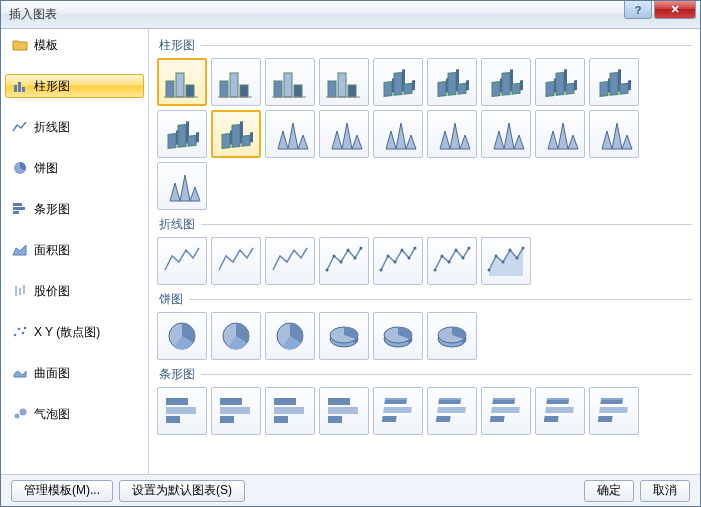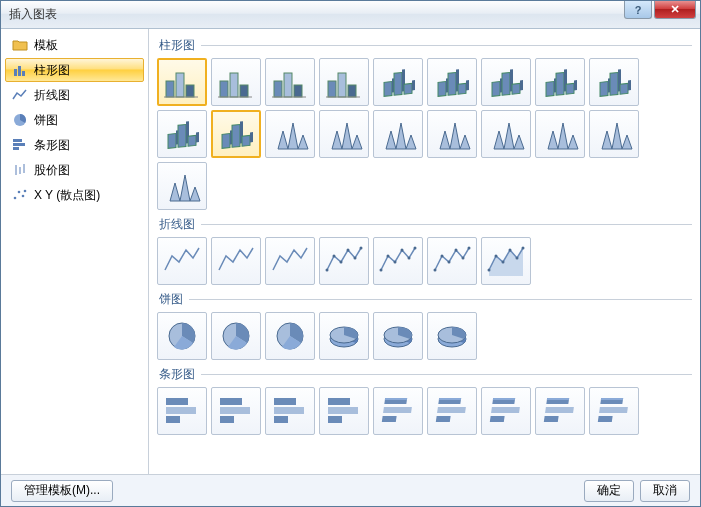--- a/index.html
+++ b/index.html
@@ -5,21 +5,21 @@
 *{box-sizing:border-box;margin:0;padding:0;font-family:"Microsoft YaHei","SimSun",sans-serif;font-size:12px;}
 body{background:#b8c8d8;width:701px;height:507px;overflow:hidden;}
 .window{width:701px;height:507px;background:#fff;border:1px solid #5a7a9a;box-shadow:0 0 8px rgba(0,0,0,.3);display:flex;flex-direction:column;}
 .titlebar{height:28px;background:linear-gradient(to bottom,#fdfdfe,#e8eef5 45%,#dde6f0 50%,#e8eef5);border-bottom:1px solid #b0c0d0;display:flex;align-items:center;padding:0 0 0 8px;position:relative;}
 .titlebar .title{color:#333;}
 .titlebar .winbtns{position:absolute;right:4px;top:0;display:flex;gap:2px;}
 .winbtn{width:28px;height:18px;border:1px solid #8a9aaa;border-top:none;border-radius:0 0 3px 3px;display:flex;align-items:center;justify-content:center;color:#fff;font-weight:bold;font-size:11px;}
 .winbtn.help{background:linear-gradient(to bottom,#d5e8fb,#a8c8e8);color:#3a5a7a;}
 .winbtn.close{width:42px;background:linear-gradient(to bottom,#e89090,#d04040 45%,#b02020 50%,#d04040);color:#fff;}
 .body{flex:1;display:flex;background:#fff;min-height:0;}
-.sidebar{width:148px;border-right:1px solid #c8d0da;padding:4px;display:flex;flex-direction:column;gap:1px;overflow:hidden;}
+.sidebar{width:148px;border-right:1px solid #c8d0da;padding:4px;display:flex;flex-direction:column;gap:17px;overflow:hidden;}
 .side-item{height:24px;display:flex;align-items:center;gap:6px;padding:0 6px;border:1px solid transparent;border-radius:2px;cursor:pointer;}
 .side-item.selected{background:linear-gradient(to bottom,#fff5d8,#ffe080 45%,#ffd040 50%,#ffe898);border:1px solid #e8b030;}
 .side-item .ic{width:16px;height:16px;display:flex;align-items:center;justify-content:center;}
 .main{flex:1;overflow-y:auto;overflow-x:hidden;padding:4px 8px;}
 .section-label{color:#385d8a;margin:4px 0 4px 2px;display:flex;align-items:center;gap:6px;}
 .section-label::after{content:"";flex:1;height:1px;background:#c8d0da;}
 .grid{display:flex;flex-wrap:wrap;gap:4px;margin-bottom:6px;}
 .tile{width:50px;height:48px;border:1px solid #b8c4d4;background:linear-gradient(to bottom,#fdfeff,#f0f4fa);display:flex;align-items:center;justify-content:center;cursor:pointer;border-radius:2px;}
 .tile.selected{border:2px solid #f0b020;background:linear-gradient(to bottom,#fffae8,#fff0c0);}
 .tile svg{width:40px;height:38px;}
@@ -86,37 +86,62 @@
               <rect x="1" y="2" width="9" height="3" fill="#5a7fb8"></rect>
               <rect x="1" y="6" width="12" height="3" fill="#5a7fb8"></rect>
               <rect x="1" y="10" width="6" height="3" fill="#5a7fb8"></rect>
             </svg>
           </span>
           <span>条形图</span>
         </div>
         <div class="side-item">
           <span class="ic">
             <svg viewBox="0 0 16 16">
+              <path d="M1 13 L4 6 L8 9 L14 3 L14 13 z" fill="#8aaad8" stroke="#5a7fb8"></path>
+            </svg>
+          </span>
+          <span>面积图</span>
+        </div>
+        <div class="side-item">
+          <span class="ic">
+            <svg viewBox="0 0 16 16">
               <line x1="4" y1="3" x2="4" y2="13" stroke="#5a7fb8"></line>
               <line x1="8" y1="5" x2="8" y2="12" stroke="#5a7fb8"></line>
               <line x1="12" y1="2" x2="12" y2="11" stroke="#5a7fb8"></line>
             </svg>
           </span>
           <span>股价图</span>
         </div>
         <div class="side-item">
           <span class="ic">
             <svg viewBox="0 0 16 16">
               <circle cx="3" cy="11" r="1.3" fill="#5a7fb8"></circle>
               <circle cx="7" cy="5" r="1.3" fill="#5a7fb8"></circle>
               <circle cx="11" cy="9" r="1.3" fill="#5a7fb8"></circle>
               <circle cx="13" cy="4" r="1.3" fill="#5a7fb8"></circle>
             </svg>
           </span>
           <span>X Y (散点图)</span>
+        </div>
+        <div class="side-item">
+          <span class="ic">
+            <svg viewBox="0 0 16 16">
+              <path d="M2 10 Q5 4 8 8 T14 6 L14 12 L2 12 z" fill="#8aaad8" stroke="#5a7fb8"></path>
+            </svg>
+          </span>
+          <span>曲面图</span>
+        </div>
+        <div class="side-item">
+          <span class="ic">
+            <svg viewBox="0 0 16 16">
+              <circle cx="5" cy="10" r="2.5" fill="#8aaad8"></circle>
+              <circle cx="11" cy="6" r="3.5" fill="#5a7fb8" opacity=".7"></circle>
+            </svg>
+          </span>
+          <span>气泡图</span>
         </div>
       </div>
 
     <div class="main">
       <div class="section-label">
           <span>柱形图</span>
         </div>
       <div class="grid" id="grid-column">
           <div class="tile selected">
             <svg viewBox="0 0 40 38">
@@ -490,17 +515,18 @@
                 <rect x="8" y="24" width="14" height="6" fill="#6a8bb8"></rect>
               </g>
             </svg>
           </div>
         </div>
     </div>
   </div>
 
   <div class="footer">
     <button class="btn">管理模板(M)...</button>
+    <button class="btn">设置为默认图表(S)</button>
     <div class="spacer"></div>
     <button class="btn">确定</button>
     <button class="btn">取消</button>
   </div>
 </div>
 
 </body></html>

